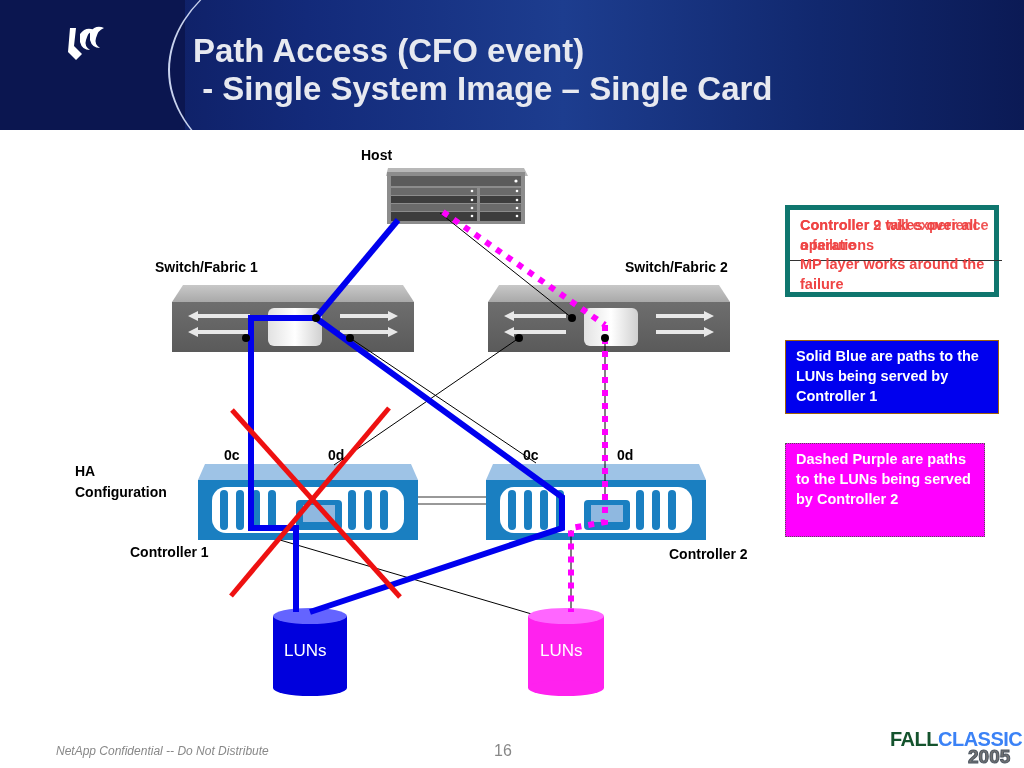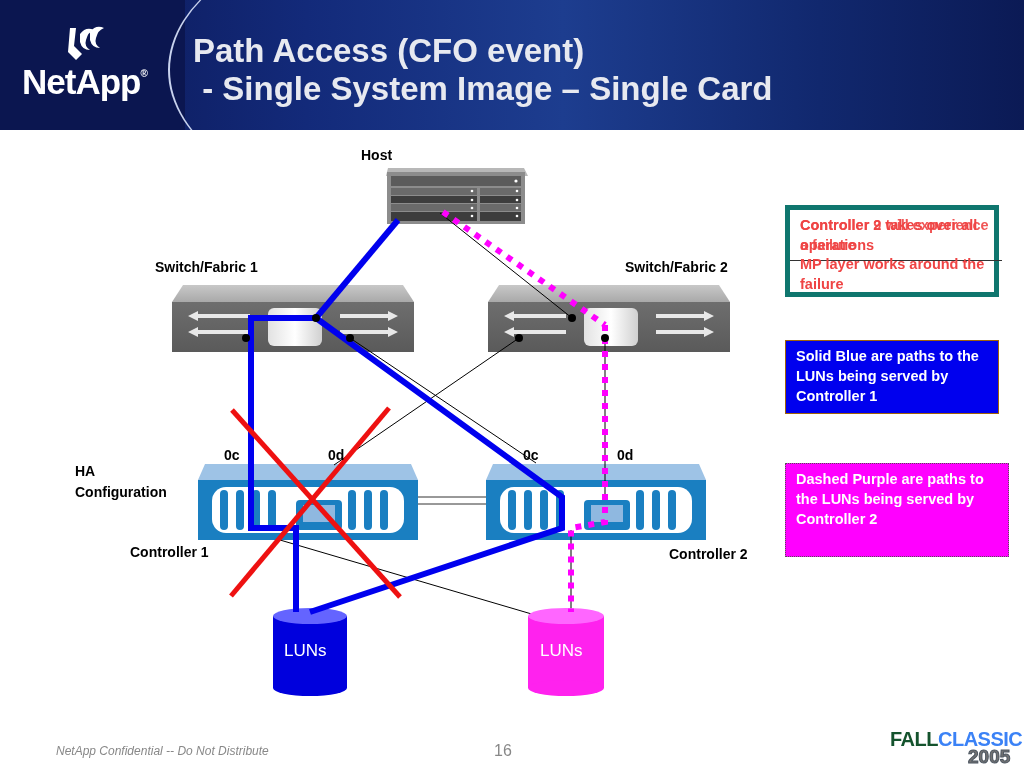--- a/index.html
+++ b/index.html
@@ -14,39 +14,38 @@
     .title { position: absolute; left: 193px; top: 32px; color: #e7e9f0; font-size: 33px; font-weight: bold; line-height: 38px; white-space: pre; }
     svg.diagram { position: absolute; left: 0; top: 130px; }
     .lbl { font-family: "Liberation Sans", sans-serif; font-weight: bold; font-size: 14px; fill: #000; }
     .box { position: absolute; font-family: "Liberation Sans", sans-serif; font-weight: bold; font-size: 14.5px; line-height: 20px; box-sizing: border-box; padding: 5px 10px; }
     .box-failure { left: 785px; top: 205px; width: 214px; height: 92px; border: 5px solid #0f766e; background: #fff; color: #ef4444; }
     .box-failure .l1 { position: absolute; left: 10px; top: 5px; width: 200px; }
     .box-failure .l2 { position: absolute; left: 10px; top: 5px; width: 200px; opacity: 0.9; }
     .box-failure .innerline { position: absolute; left: 0; top: 50px; width: 212px; height: 1px; background: #333; }
     .box-failure .l3 { position: absolute; left: 10px; top: 44px; width: 200px; }
     .box-blue { left: 785px; top: 340px; width: 214px; height: 74px; background: #0000ee; color: #fff; border: 1px solid #a16207; }
-    .box-pink { left: 785px; top: 443px; width: 224px; height: 94px; background: #ff00ff; color: #fff; border: 1px dotted #555; margin-top: 20px; }
+    .box-pink { left: 785px; top: 443px; width: 200px; height: 94px; background: #ff00ff; color: #fff; border: 1px dotted #555; }
     .footer-conf { position: absolute; left: 56px; top: 744px; font-size: 12px; color: #888; font-style: italic; }
     .footer-page { position: absolute; left: 494px; top: 742px; font-size: 16px; color: #888; }
     .fall { position: absolute; left: 890px; top: 728px; font-size: 20px; font-weight: bold; letter-spacing: -0.5px; }
     .fall .a { color: #14532d; } .fall .b { color: #3b82f6; }
     .year { position: absolute; left: 968px; top: 746px; font-size: 19px; font-weight: bold; color: #737373; -webkit-text-stroke: 1px #4b5560; letter-spacing: 0; }
   </style>
 </head>
 <body>
 
 <div class="header">
   <div class="logo-panel"></div>
   <div class="arc"></div>
   <svg class="logo-mark" viewBox="0 0 42 44">
     <path d="M6 4 L12 4 L10 22 L18 30 L12 36 L4 28 Z" fill="#fff"></path>
     <path d="M16 10 Q22 2 30 6 Q24 8 22 16 Q20 22 26 26 Q18 26 16 18 Z" fill="#fff"></path>
     <path d="M26 8 Q32 0 40 4 Q34 6 32 14 Q30 20 36 24 Q28 24 26 16 Z" fill="#fff"></path>
   </svg>
-  <div class="logo-text"><span>NetApp</span><sup>®</sup></div>
   <div class="title">Path Access (CFO event)
  - Single System Image – Single Card</div>
 </div>
 
 <svg class="diagram" width="1024" height="590" viewBox="0 130 1024 590">
   <defs>
     <linearGradient id="swTop" x1="0" y1="0" x2="0" y2="1">
         <stop offset="0" stop-color="#c8c8c8"></stop>
         <stop offset="1" stop-color="#a9a9a9"></stop>
       </linearGradient>

